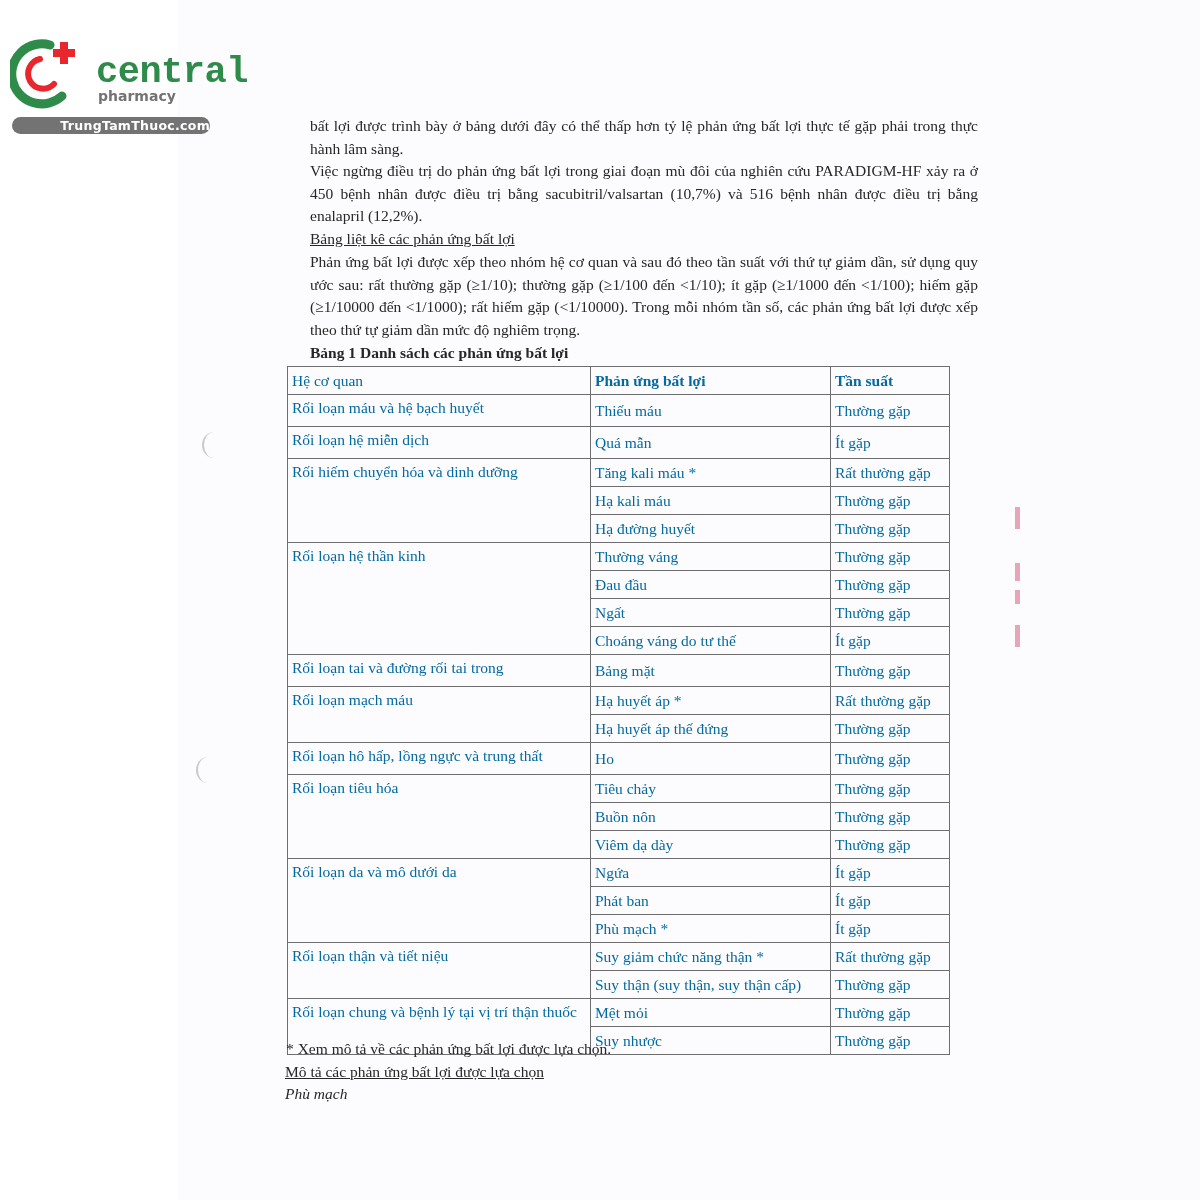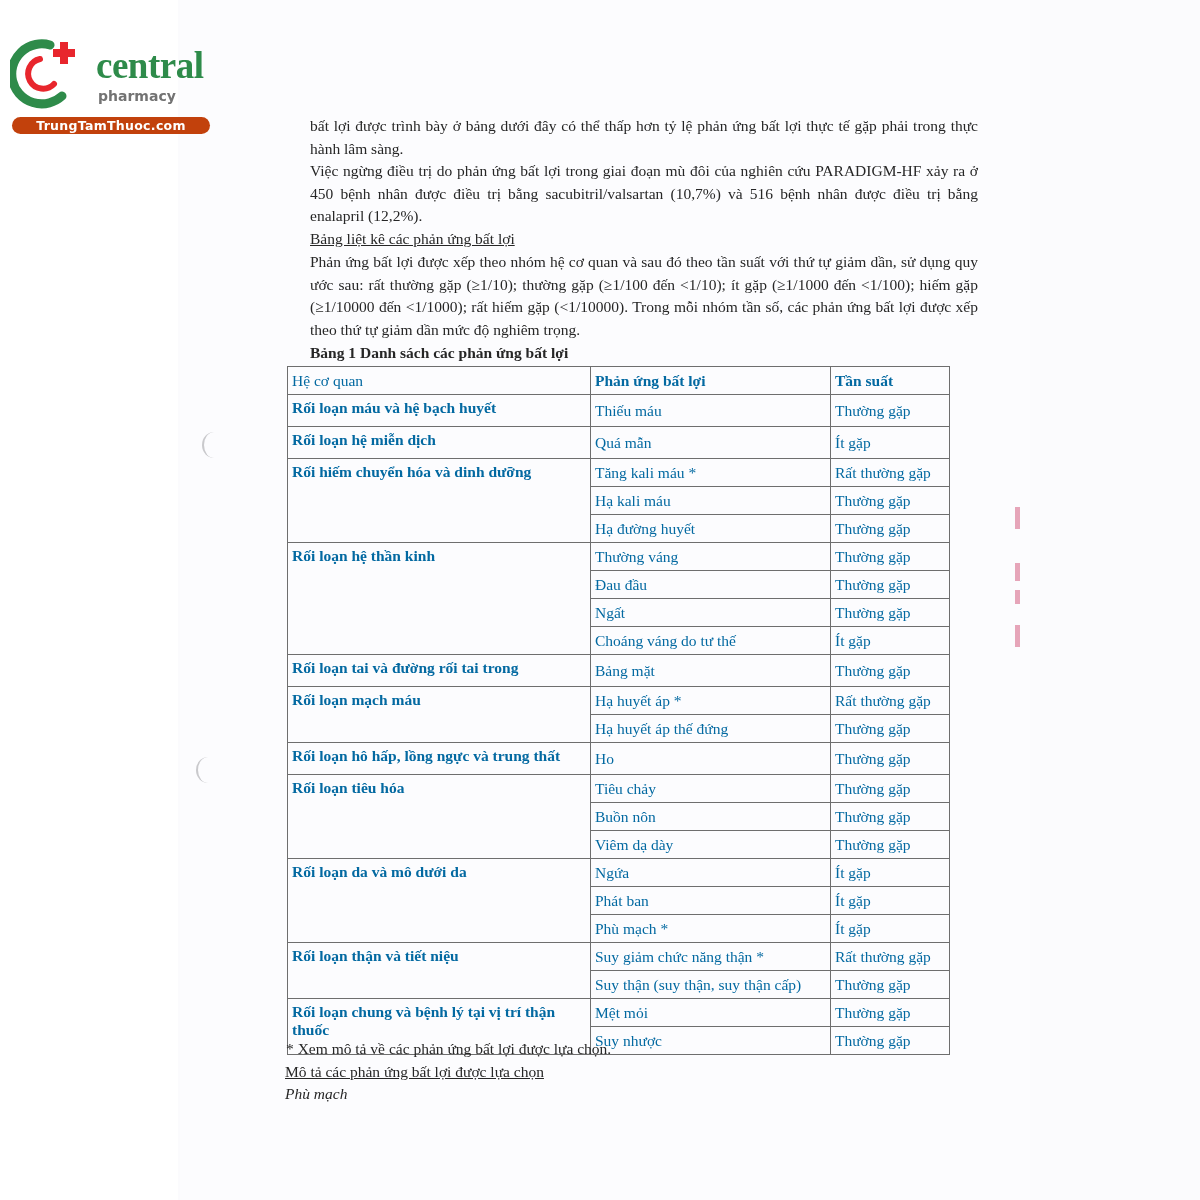--- a/index.html
+++ b/index.html
@@ -14,33 +14,33 @@
       background: #fbfbfd;
     }
     .page-sheet {
       position: absolute; left: 180px; top: 0; width: 850px; height: 1200px;
       background: #fcfcfe;
     }
     
     .logo { position: absolute; left: 10px; top: 38px; width: 205px; height: 100px; }
     .logo-mark { position: absolute; left: 0; top: 0; width: 72px; height: 72px; }
     .logo-word {
-      position: absolute; left: 86px; top: 8px;
-      font-family: Liberation Serif, serif; font-weight: bold;
+      position: absolute; left: 86px; top: 14px;
+      font-family: Liberation Mono, monospace; font-weight: bold;
       font-size: 37px; color: #2e8b4a; letter-spacing: -0.5px; line-height: 40px;
     }
     .logo-sub {
       position: absolute; left: 88px; top: 50px;
       font-family: "DejaVu Sans", sans-serif; font-weight: bold;
       font-size: 14px; color: #737373; line-height: 16px;
     }
     .logo-pill {
       position: absolute; left: 2px; top: 79px; width: 198px; height: 17px;
-      background: #c2410c; border-radius: 9px;
-      color: #fff; text-align: center;
+      background: #737373; border-radius: 9px;
+      color: #fff; text-align: right;
       font-family: "DejaVu Sans", sans-serif; font-weight: bold;
       font-size: 12.5px; line-height: 17px; letter-spacing: 0.3px;
     }
     
     .para {
       position: absolute; left: 310px; width: 668px;
       font-size: 15.5px; line-height: 22.6px; text-align: justify;
       color: #262626;
     }
     .u { text-decoration: underline; }
@@ -51,21 +51,21 @@
       position: absolute; left: 287px; top: 366px;
       border-collapse: collapse; table-layout: fixed;
       width: 662px;
       font-size: 15.5px; color: #0369a1;
     }
     table.adr td {
       border: 1px solid #6e6e6e;
       height: 27px; padding: 0 4px; vertical-align: middle;
       line-height: 18px;
     }
-    table.adr td.sys { font-weight: bold; vertical-align: top; padding-top: 4px; }
+    table.adr td.sys { font-weight: normal; vertical-align: top; padding-top: 4px; }
     table.adr tr.hdr td { font-weight: bold; }
     table.adr tr.hdr td.h1 { font-weight: normal; }
     col.c1 { width: 303px; }
     col.c2 { width: 240px; }
     col.c3 { width: 119px; }
     .hole {
       position: absolute; width: 22px; height: 26px;
       border-left: 2px solid #c9c9cc; border-radius: 50%;
     }
     .redmarks { position: absolute; left: 1012px; top: 505px; width: 14px; height: 160px; }

